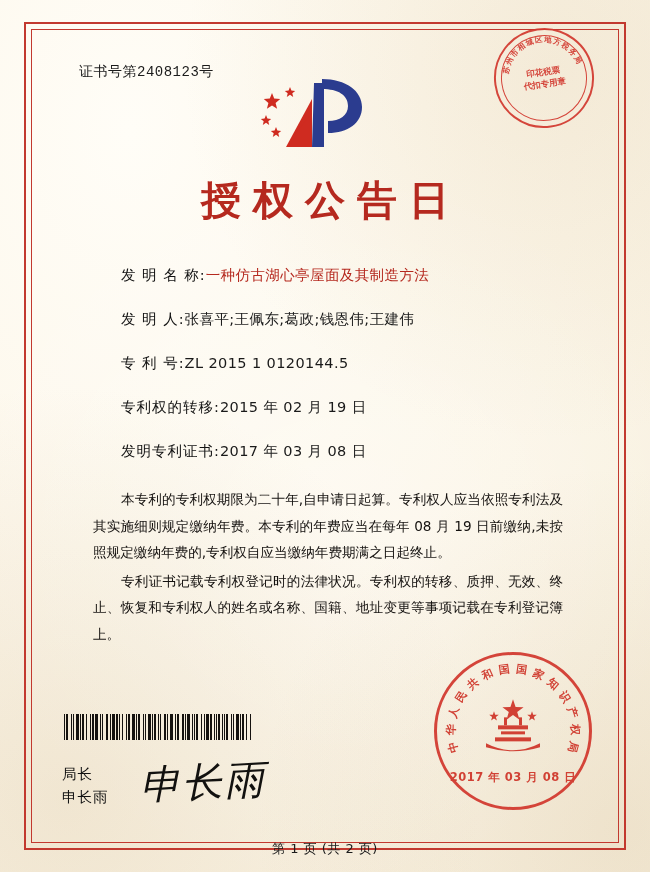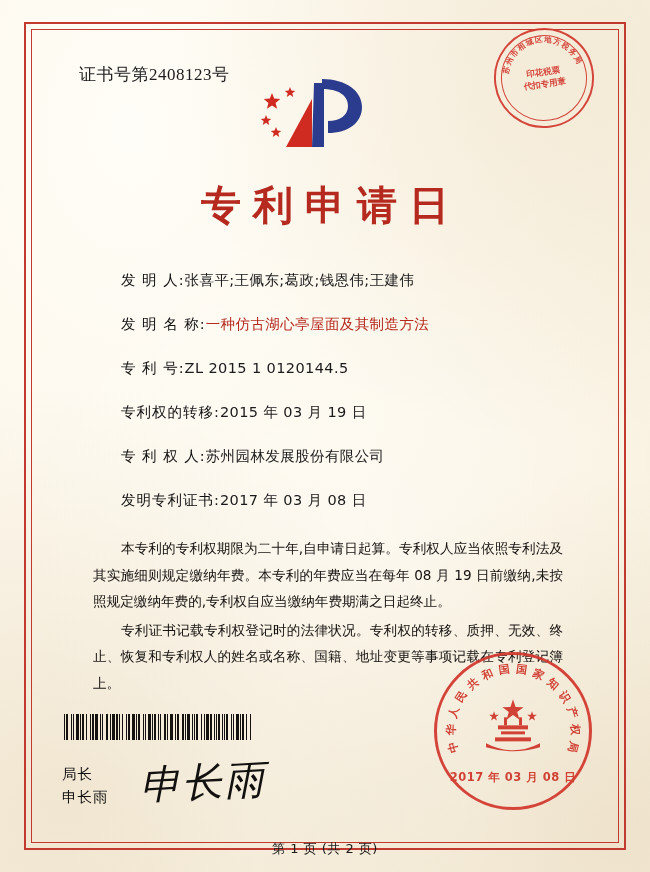--- a/index.html
+++ b/index.html
@@ -54,22 +54,22 @@
     position: absolute;
     left: 31px;
     top: 29px;
     right: 31px;
     bottom: 29px;
     padding: 22px 34px 0 34px;
     box-sizing: border-box;
   }
 
   .cert-no {
-    font-family: Liberation Serif, serif;
-    font-size: 17px;
+    font-family: Liberation Mono, monospace;
+    font-size: 14px;
     color: #1b1b1b;
     letter-spacing: 0.5px;
     margin: 12px 8px 0 14px;
   }
 
   
   .logo-wrap {
     position: absolute;
     left: 0;
     right: 0;
@@ -276,42 +276,38 @@
 
         <g fill="#cf2b20">
           <polygon points="22,20 24.2,25.6 30.2,26 25.6,29.9 27.1,35.8 22,32.4 16.9,35.8 18.4,29.9 13.8,26 19.8,25.6"></polygon>
           <polygon points="40,14 41.4,17.6 45.2,17.9 42.3,20.3 43.2,24 40,21.8 36.8,24 37.7,20.3 34.8,17.9 38.6,17.6"></polygon>
           <polygon points="16,42 17.4,45.6 21.2,45.9 18.3,48.3 19.2,52 16,49.8 12.8,52 13.7,48.3 10.8,45.9 14.6,45.6"></polygon>
           <polygon points="26,54 27.4,57.6 31.2,57.9 28.3,60.3 29.2,64 26,61.8 22.8,64 23.7,60.3 20.8,57.9 24.6,57.6"></polygon>
         </g>
       </svg>
     </div>
 
-    <div class="title">专利申请日</div>
+    <div class="title">授权公告日</div>
 
     <div class="fields">
+      <div class="field-row">
+        <span class="field-label">发 明 名 称:</span>
+        <span class="field-value red">一种仿古湖心亭屋面及其制造方法</span>
+      </div>
       <div class="field-row">
         <span class="field-label">发 明 人:</span>
         <span class="field-value">张喜平;王佩东;葛政;钱恩伟;王建伟</span>
       </div>
       <div class="field-row">
-        <span class="field-label">发 明 名 称:</span>
-        <span class="field-value red">一种仿古湖心亭屋面及其制造方法</span>
-      </div>
-      <div class="field-row">
         <span class="field-label">专 利 号:</span>
         <span class="field-value">ZL 2015 1 0120144.5</span>
       </div>
       <div class="field-row">
         <span class="field-label">专利权的转移:</span>
-        <span class="field-value">2015 年 03 月 19 日</span>
-      </div>
-      <div class="field-row">
-        <span class="field-label">专 利 权 人:</span>
-        <span class="field-value">苏州园林发展股份有限公司</span>
+        <span class="field-value">2015 年 02 月 19 日</span>
       </div>
       <div class="field-row">
         <span class="field-label">发明专利证书:</span>
         <span class="field-value">2017 年 03 月 08 日</span>
       </div>
     </div>
 
     <div class="paragraphs">
       <p>本专利的专利权期限为二十年,自申请日起算。专利权人应当依照专利法及其实施细则规定缴纳年费。本专利的年费应当在每年 08 月 19 日前缴纳,未按照规定缴纳年费的,专利权自应当缴纳年费期满之日起终止。</p>
       <p>专利证书记载专利权登记时的法律状况。专利权的转移、质押、无效、终止、恢复和专利权人的姓名或名称、国籍、地址变更等事项记载在专利登记簿上。</p>

